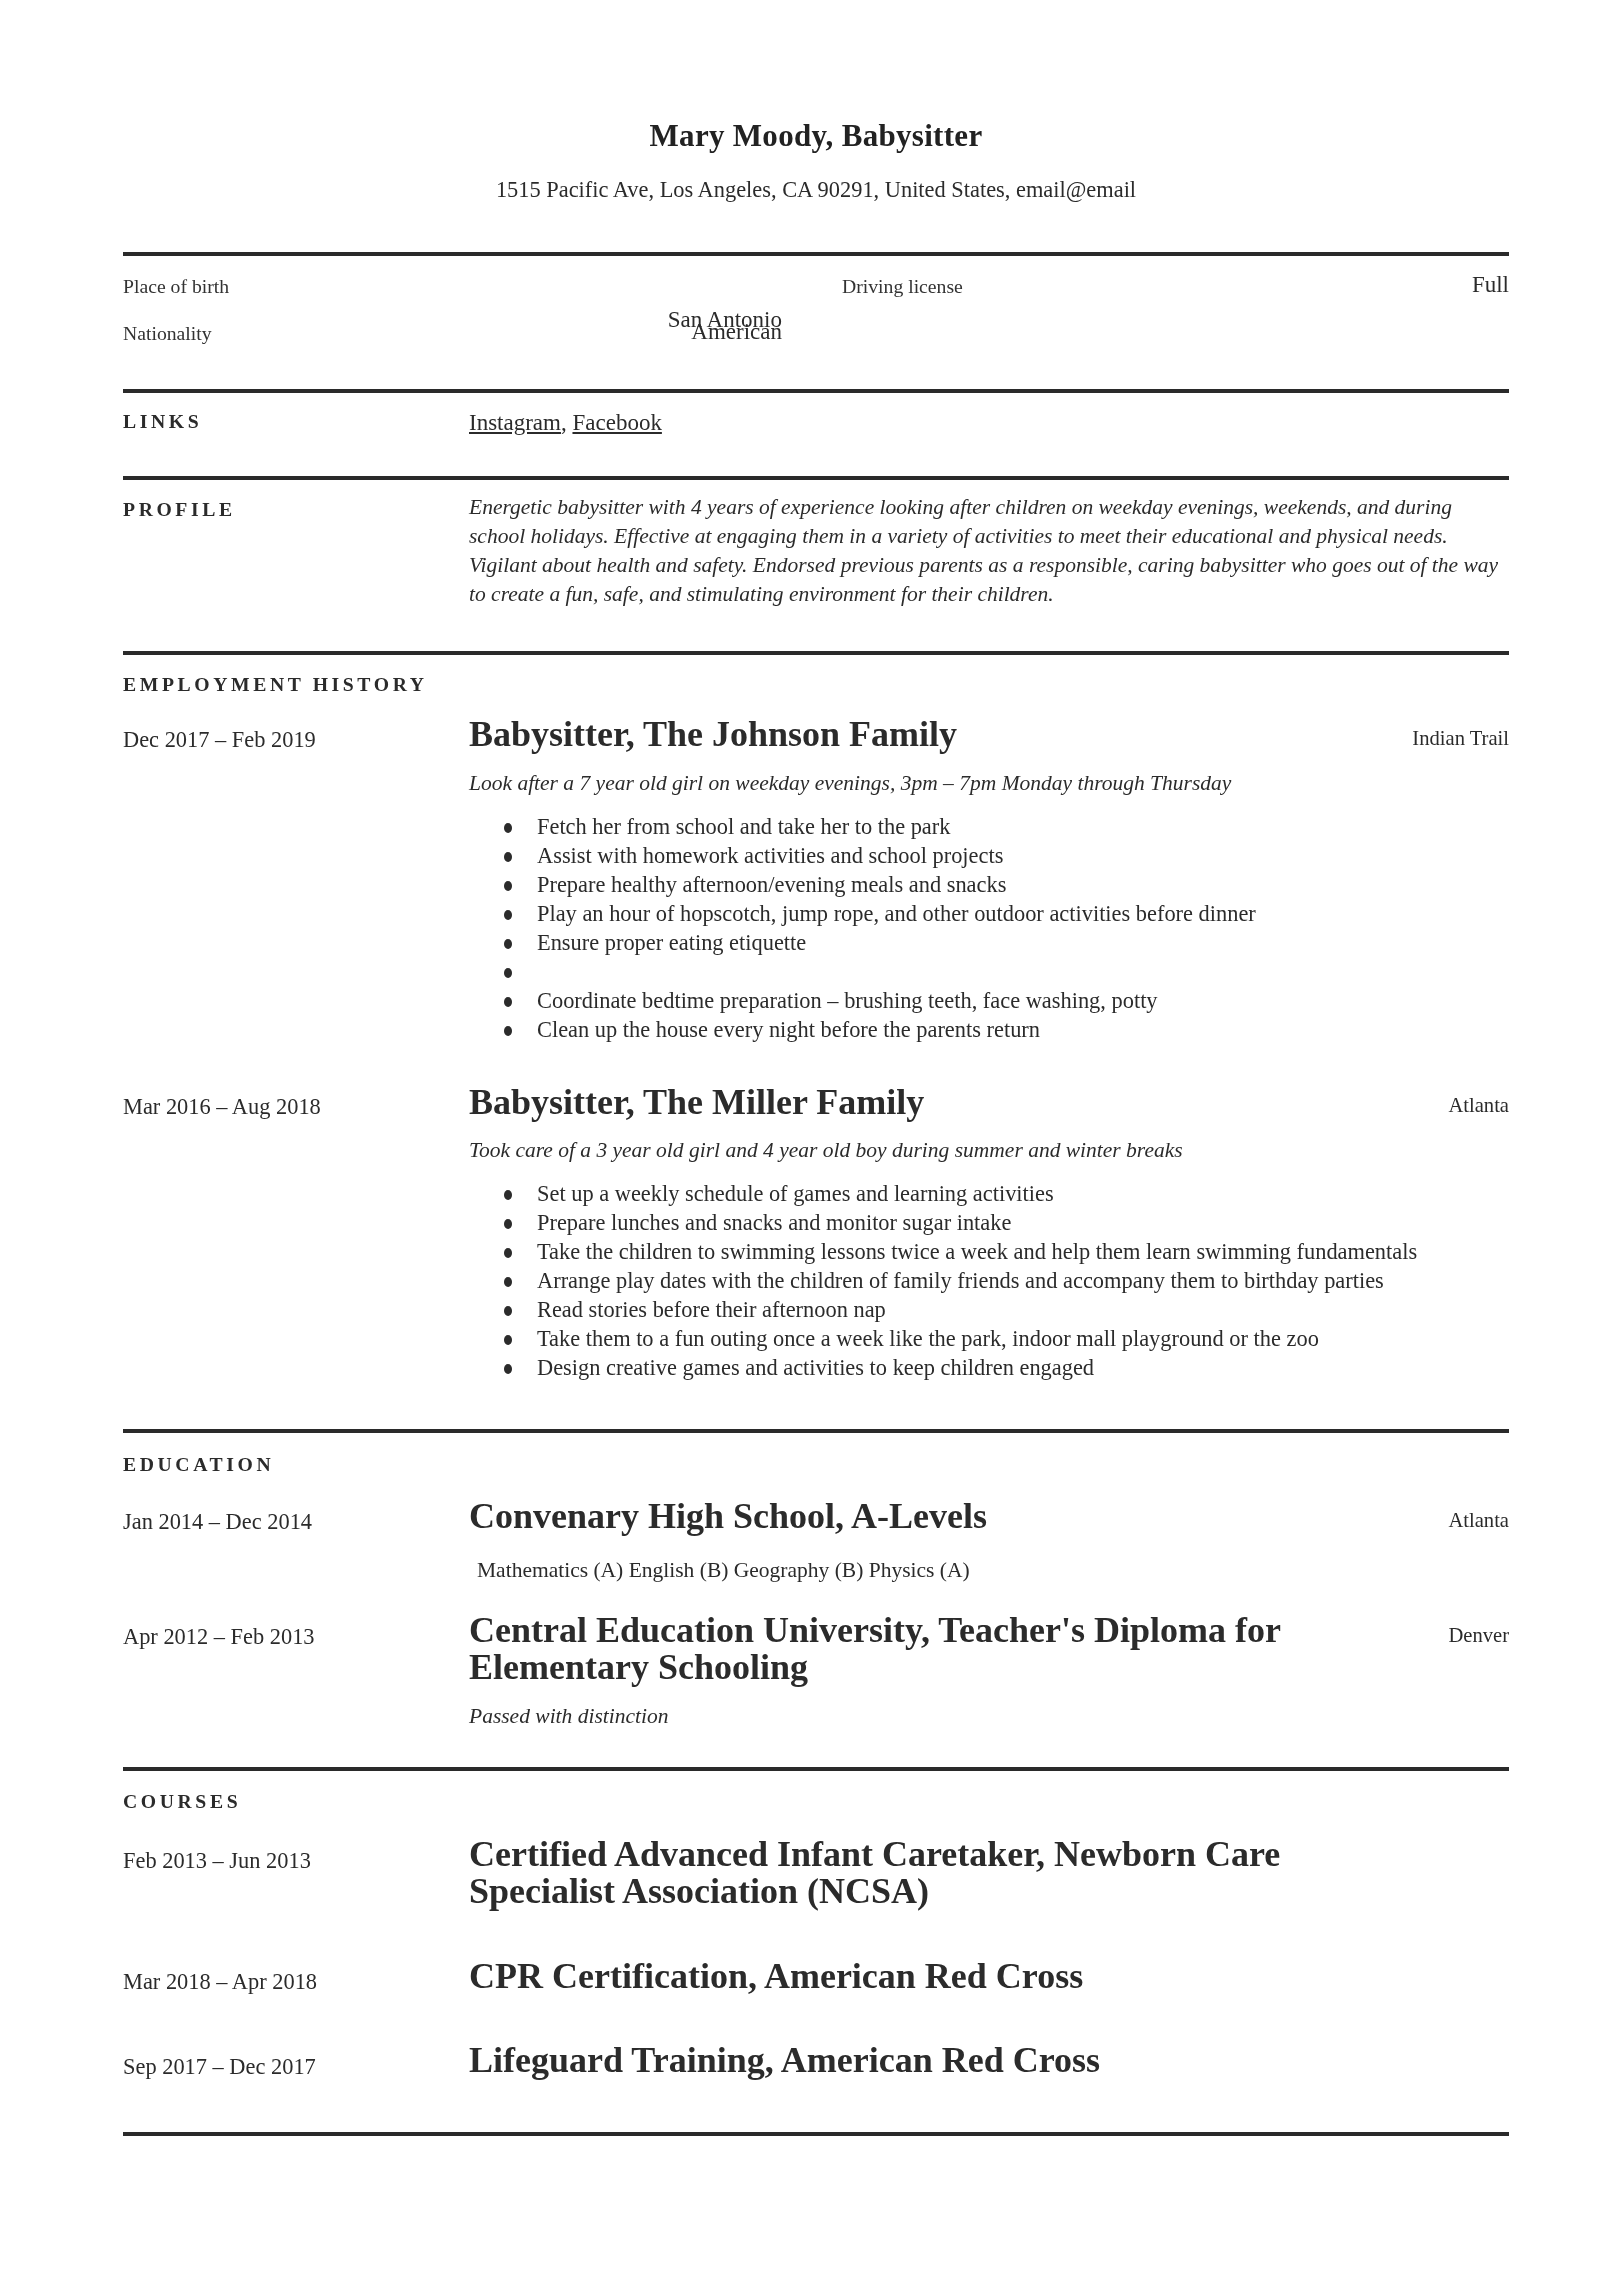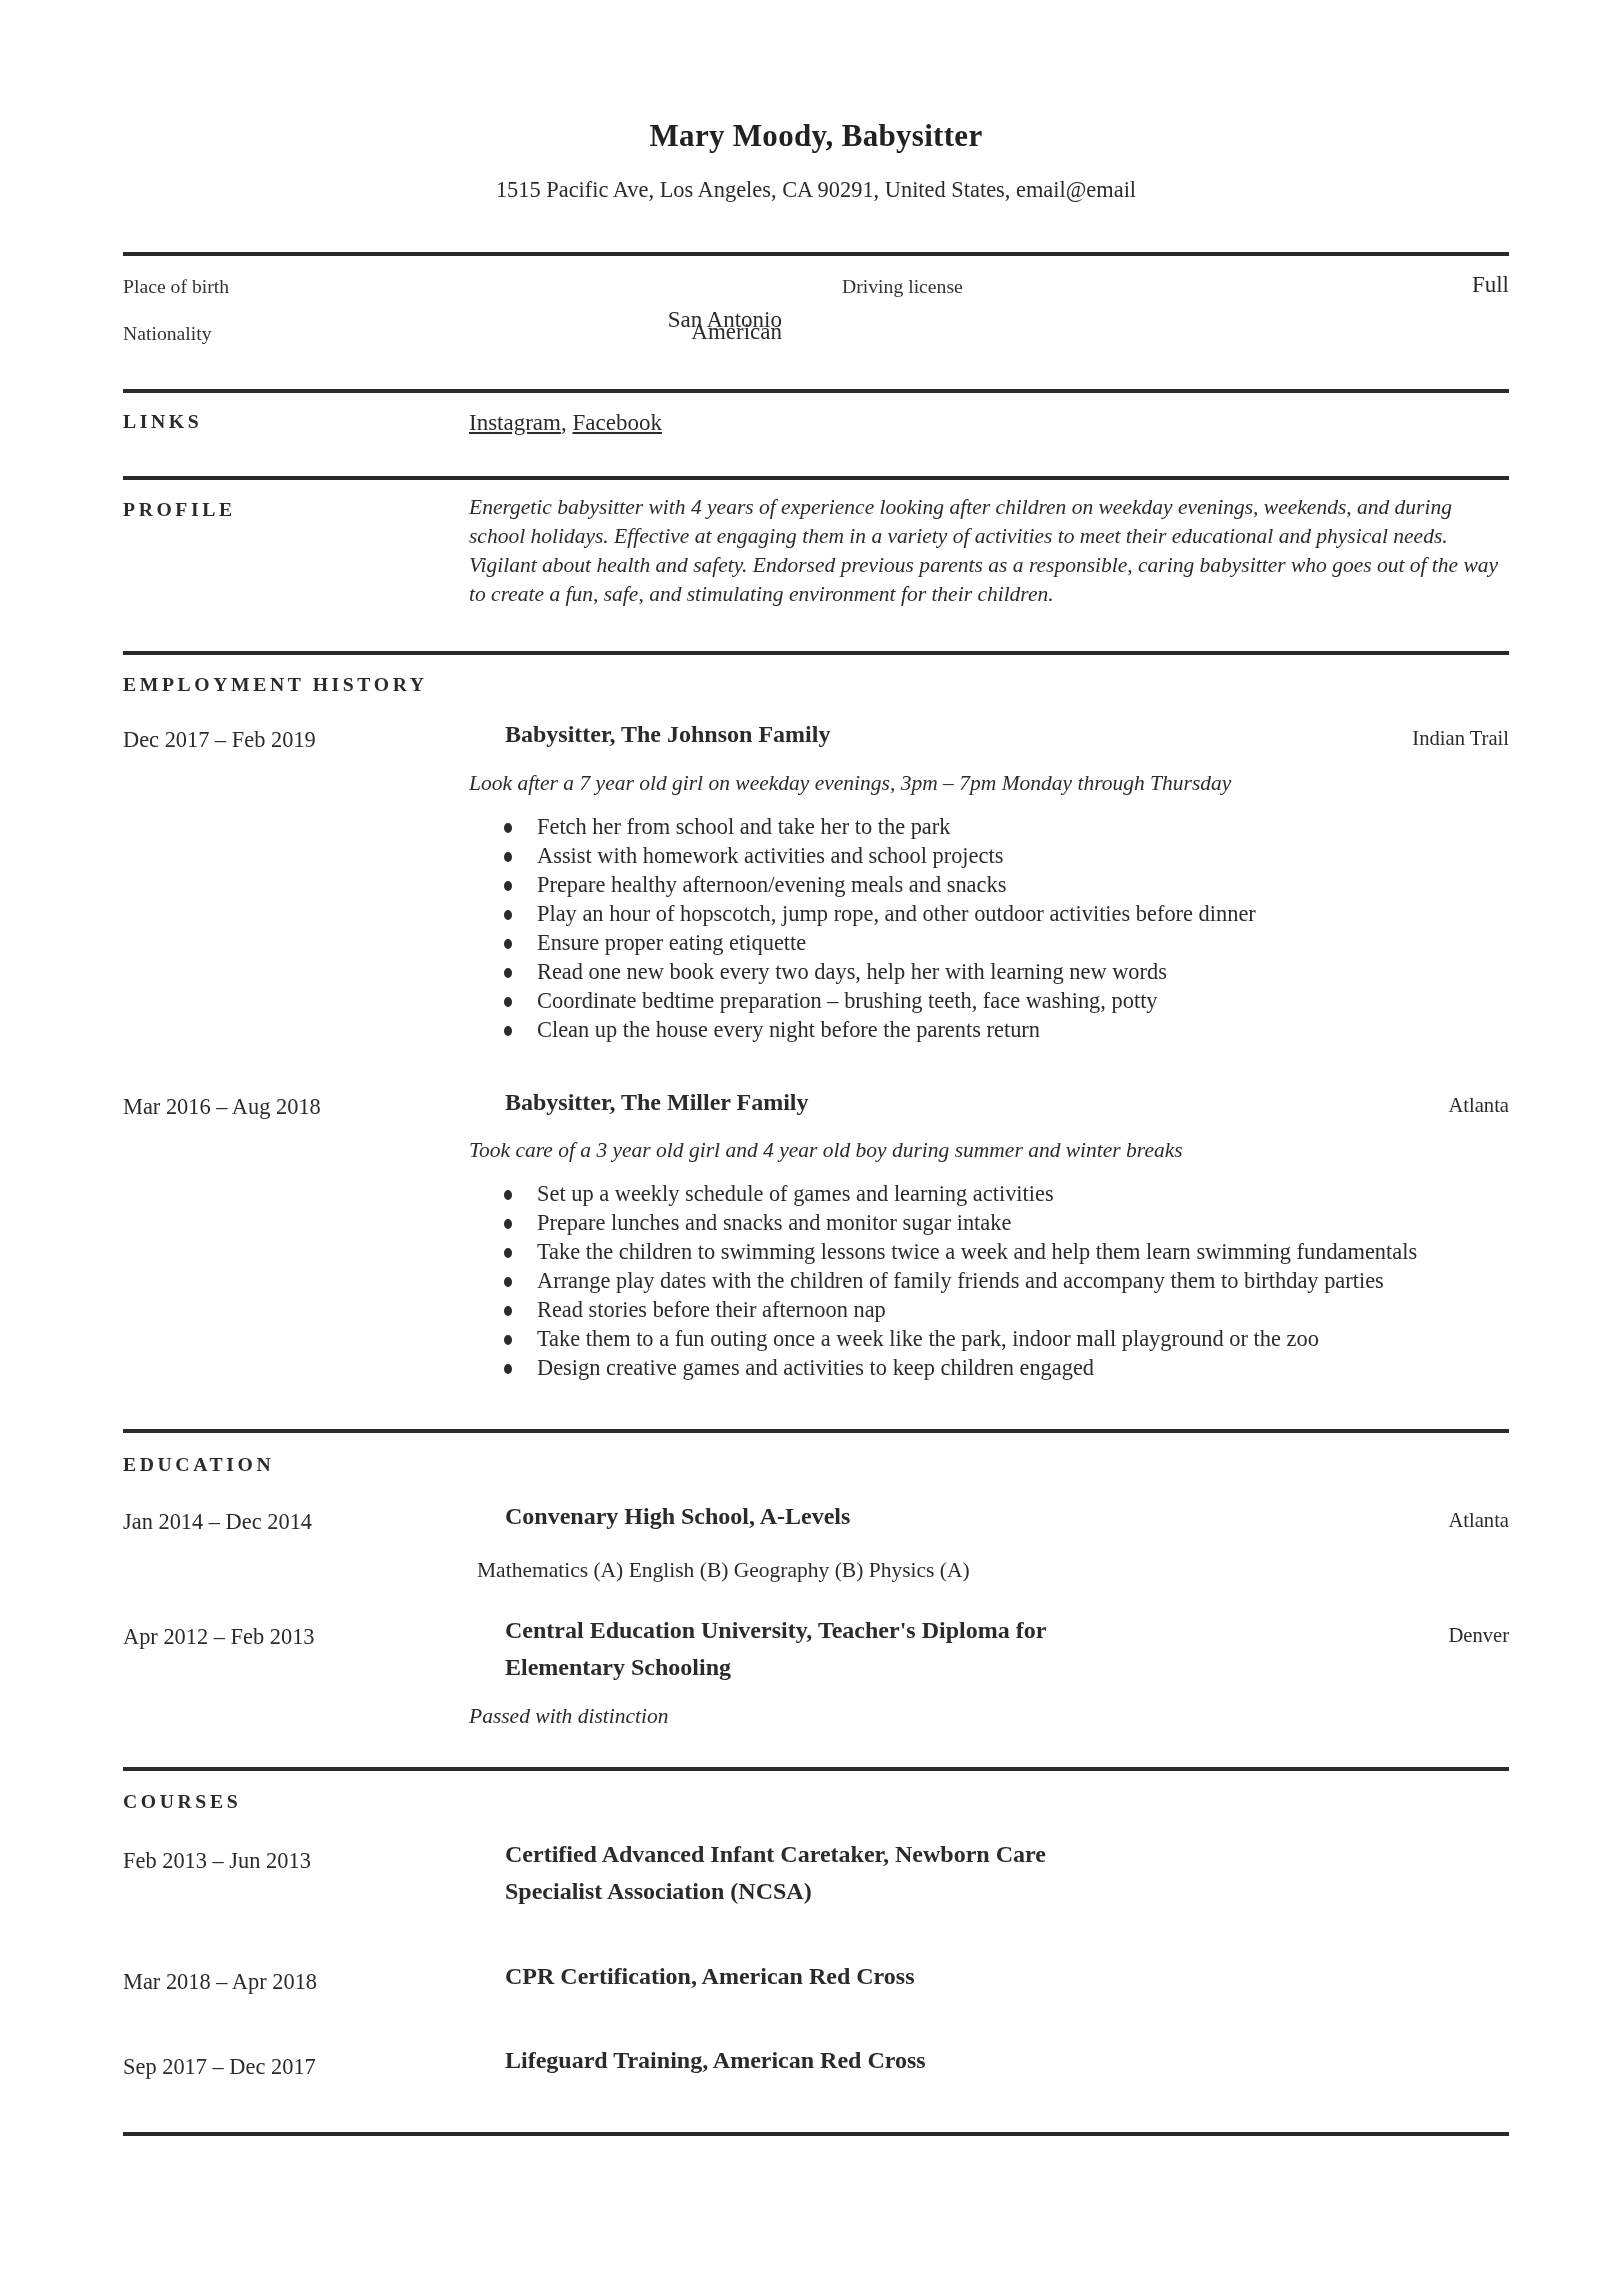--- a/index.html
+++ b/index.html
@@ -36,23 +36,22 @@
   .links { position: absolute; left: 346px; font-size: 23px; }
   .links a { color: #2b2b2b; text-decoration: underline; }
 
   .profile-text {
     position: absolute; left: 346px; width: 1043px; font-size: 21.5px;
     font-style: italic; line-height: 29px; color: #2b2b2b;
   }
 
   .date { position: absolute; left: 0; font-size: 22.4px; color: #2b2b2b; }
   .entry-title {
-    position: absolute; left: 346px; font-size: 24px; font-weight: bold; color: #2b2b2b;
+    position: absolute; left: 346px; font-size: 36px; font-weight: bold; color: #2b2b2b;
     line-height: 37px;
-    margin-left: 36px;
   }
   .entry-city {
     position: absolute; right: 0; font-size: 20.6px; color: #2b2b2b; text-align: right;
   }
   .entry-desc {
     position: absolute; left: 346px; font-size: 21.5px; font-style: italic; color: #2b2b2b;
   }
   .entry-plain {
     position: absolute; left: 346px; font-size: 21.5px; color: #2b2b2b; margin-left: 8px;
   }
@@ -106,21 +105,21 @@
     <div class="date" style="top:727px;">Dec 2017 – Feb 2019</div>
     <div class="entry-title" style="top:716px;">Babysitter, The Johnson Family</div>
     <div class="entry-city" style="top:727px;">Indian Trail</div>
     <div class="entry-desc" style="top:771px;">Look after a 7 year old girl on weekday evenings, 3pm – 7pm Monday through Thursday</div>
     <ul class="bullets" style="top:812px;">
       <li><span class="dot"></span><span>Fetch her from school and take her to the park</span></li>
       <li><span class="dot"></span><span>Assist with homework activities and school projects</span></li>
       <li><span class="dot"></span><span>Prepare healthy afternoon/evening meals and snacks</span></li>
       <li><span class="dot"></span><span>Play an hour of hopscotch, jump rope, and other outdoor activities before dinner</span></li>
       <li><span class="dot"></span><span>Ensure proper eating etiquette</span></li>
-      <li><span class="dot"></span><span>Read one new book every two days, help her with learning new words</span></li>
+      <li><span class="dot"></span></li>
       <li><span class="dot"></span><span>Coordinate bedtime preparation – brushing teeth, face washing, potty</span></li>
       <li><span class="dot"></span><span>Clean up the house every night before the parents return</span></li>
     </ul>
   </div>
 
   <div>
     <div class="date" style="top:1094px;">Mar 2016 – Aug 2018</div>
     <div class="entry-title" style="top:1084px;">Babysitter, The Miller Family</div>
     <div class="entry-city" style="top:1094px;">Atlanta</div>
     <div class="entry-desc" style="top:1138px;">Took care of a 3 year old girl and 4 year old boy during summer and winter breaks</div>

